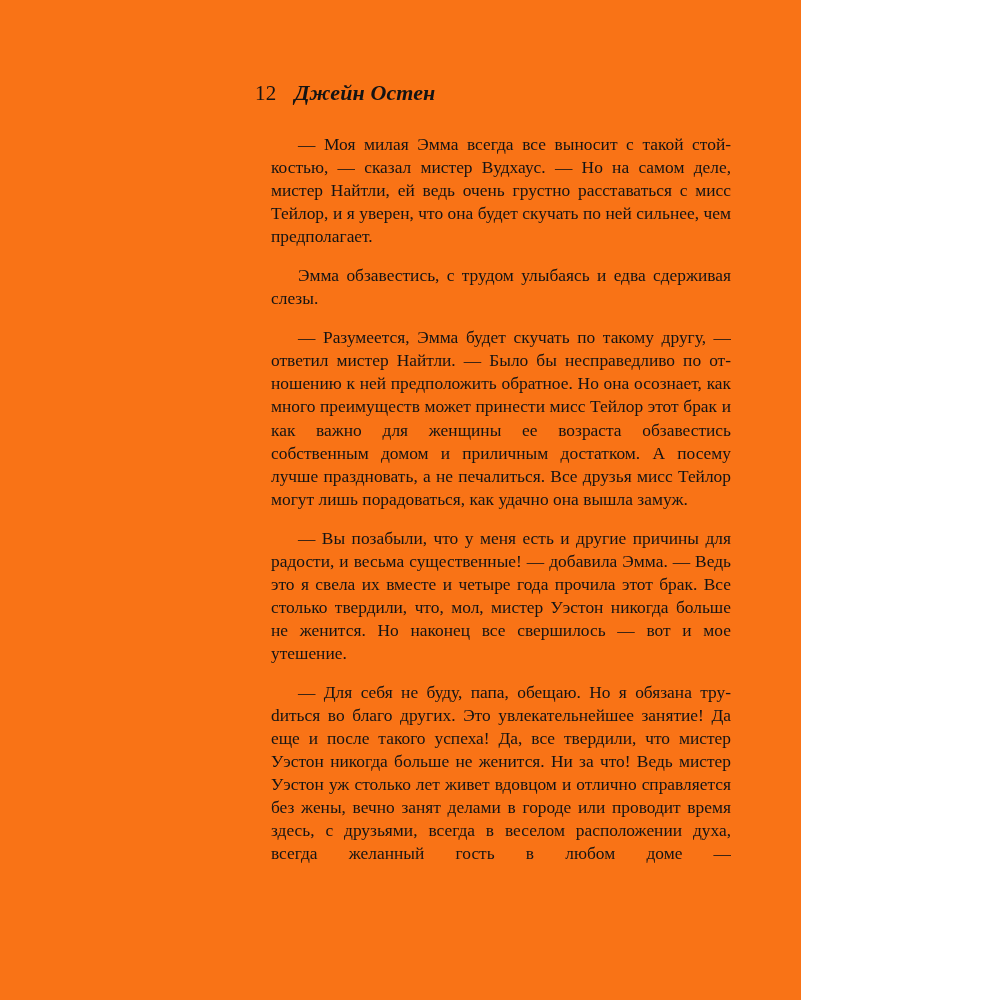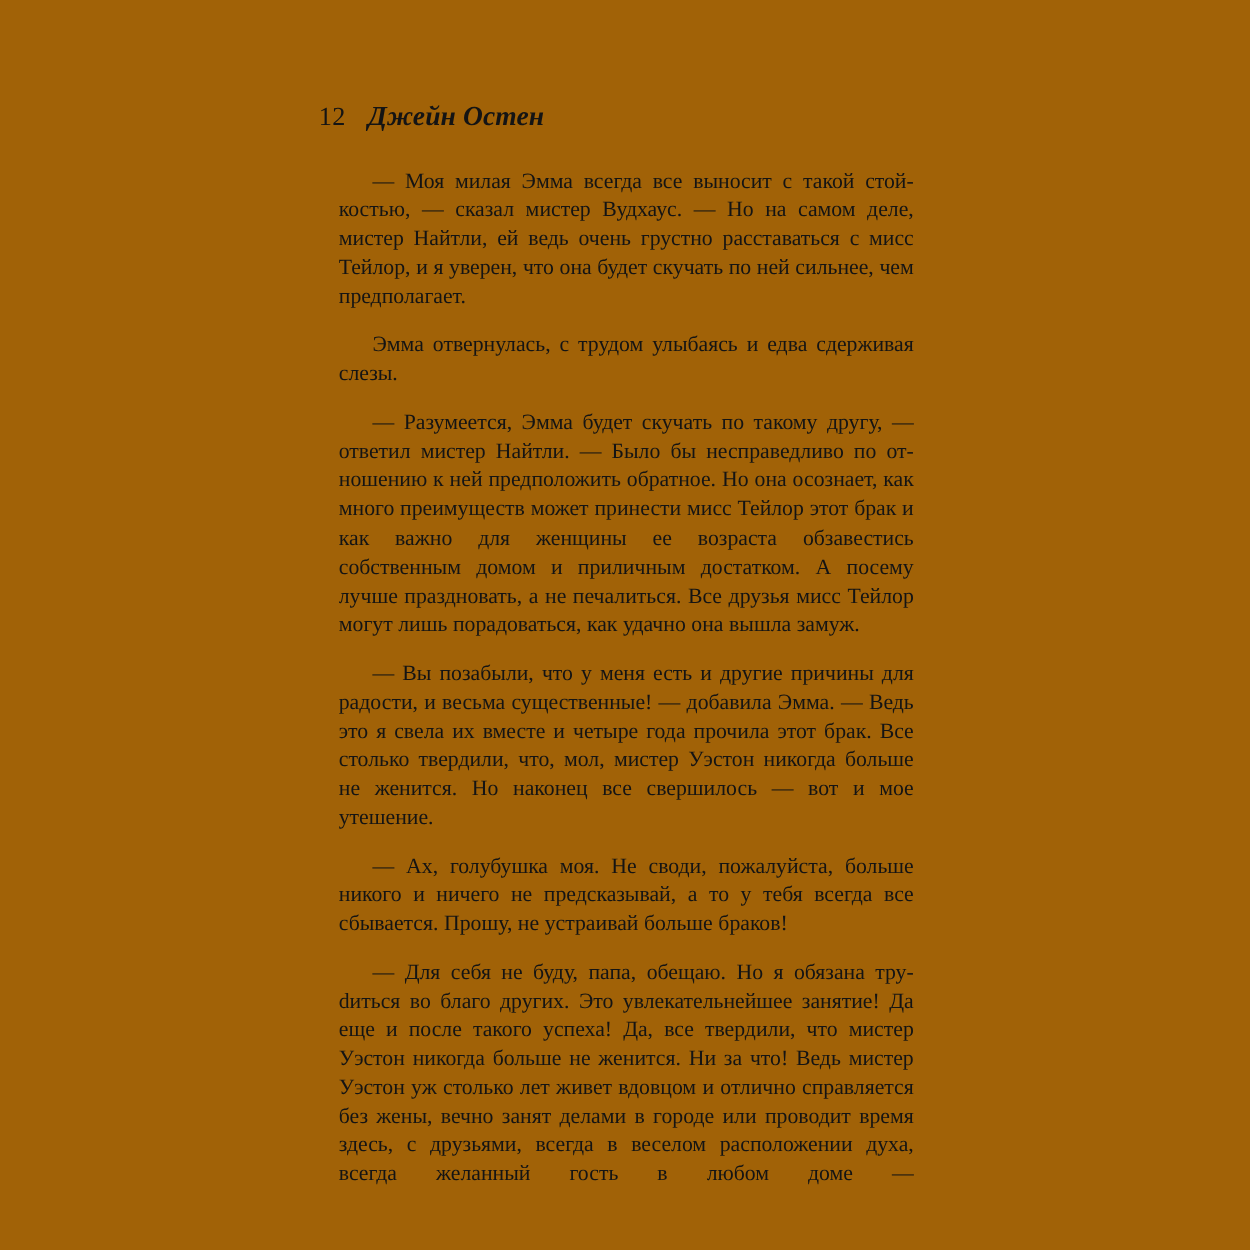--- a/index.html
+++ b/index.html
@@ -12,23 +12,23 @@
     width: 1000px;
     height: 1000px;
     overflow: hidden;
     font-family: "Liberation Serif", "DejaVu Serif", serif;
     color: #111111;
     -webkit-font-smoothing: antialiased;
   }
 
   .page {
     position: relative;
-    width: 1000px;
+    width: 801px;
     height: 1000px;
-    background: #a16207;
+    background: #f97316;
     box-sizing: border-box;
   }
 
   
   .running-head {
     position: absolute;
     left: 255px;
     top: 82px;
     width: 490px;
     display: flex;
@@ -85,20 +85,19 @@
 
 <div class="page">
 
   <div class="running-head">
     <span class="folio">12</span>
     <span class="head-title">Джейн Остен</span>
   </div>
 
   <div class="text-block">
     <p class="para">— Моя милая Эмма всегда все выносит с такой стой­костью, — сказал мистер Вудхаус. — Но на самом деле, мистер Найтли, ей ведь очень грустно расставаться с мисс Тейлор, и я уверен, что она будет скучать по ней сильнее, чем предполагает.</p>
-    <p class="para">Эмма отвернулась, с трудом улыбаясь и едва сдерживая слезы.</p>
+    <p class="para">Эмма обзавестись, с трудом улыбаясь и едва сдерживая слезы.</p>
     <p class="para">— Разумеется, Эмма будет скучать по такому другу, — ответил мистер Найтли. — Было бы несправедливо по от­ношению к ней предположить обратное. Но она осознает, как много преимуществ может принести мисс Тейлор этот брак и как важно для женщины ее возраста обзавестись собственным домом и приличным достатком. А посе­му лучше праздновать, а не печалиться. Все друзья мисс Тейлор могут лишь порадоваться, как удачно она вышла замуж.</p>
     <p class="para">— Вы позабыли, что у меня есть и другие причины для радости, и весьма существенные! — добавила Эмма. — Ведь это я свела их вместе и четыре года прочила этот брак. Все столько твердили, что, мол, мистер Уэстон ни­когда больше не женится. Но наконец все свершилось — вот и мое утешение.</p>
-    <p class="para">— Ах, голубушка моя. Не своди, пожалуйста, больше никого и ничего не предсказывай, а то у тебя всегда все сбывается. Прошу, не устраивай больше браков!</p>
     <p class="para continues">— Для себя не буду, папа, обещаю. Но я обязана тру­dиться во благо других. Это увлекательнейшее занятие! Да еще и после такого успеха! Да, все твердили, что ми­стер Уэстон никогда больше не женится. Ни за что! Ведь мистер Уэстон уж столько лет живет вдовцом и отлично справляется без жены, вечно занят делами в городе или проводит время здесь, с друзьями, всегда в веселом рас­положении духа, всегда желанный гость в любом доме —</p>
   </div>
 
 </div>
 
 </body></html>

